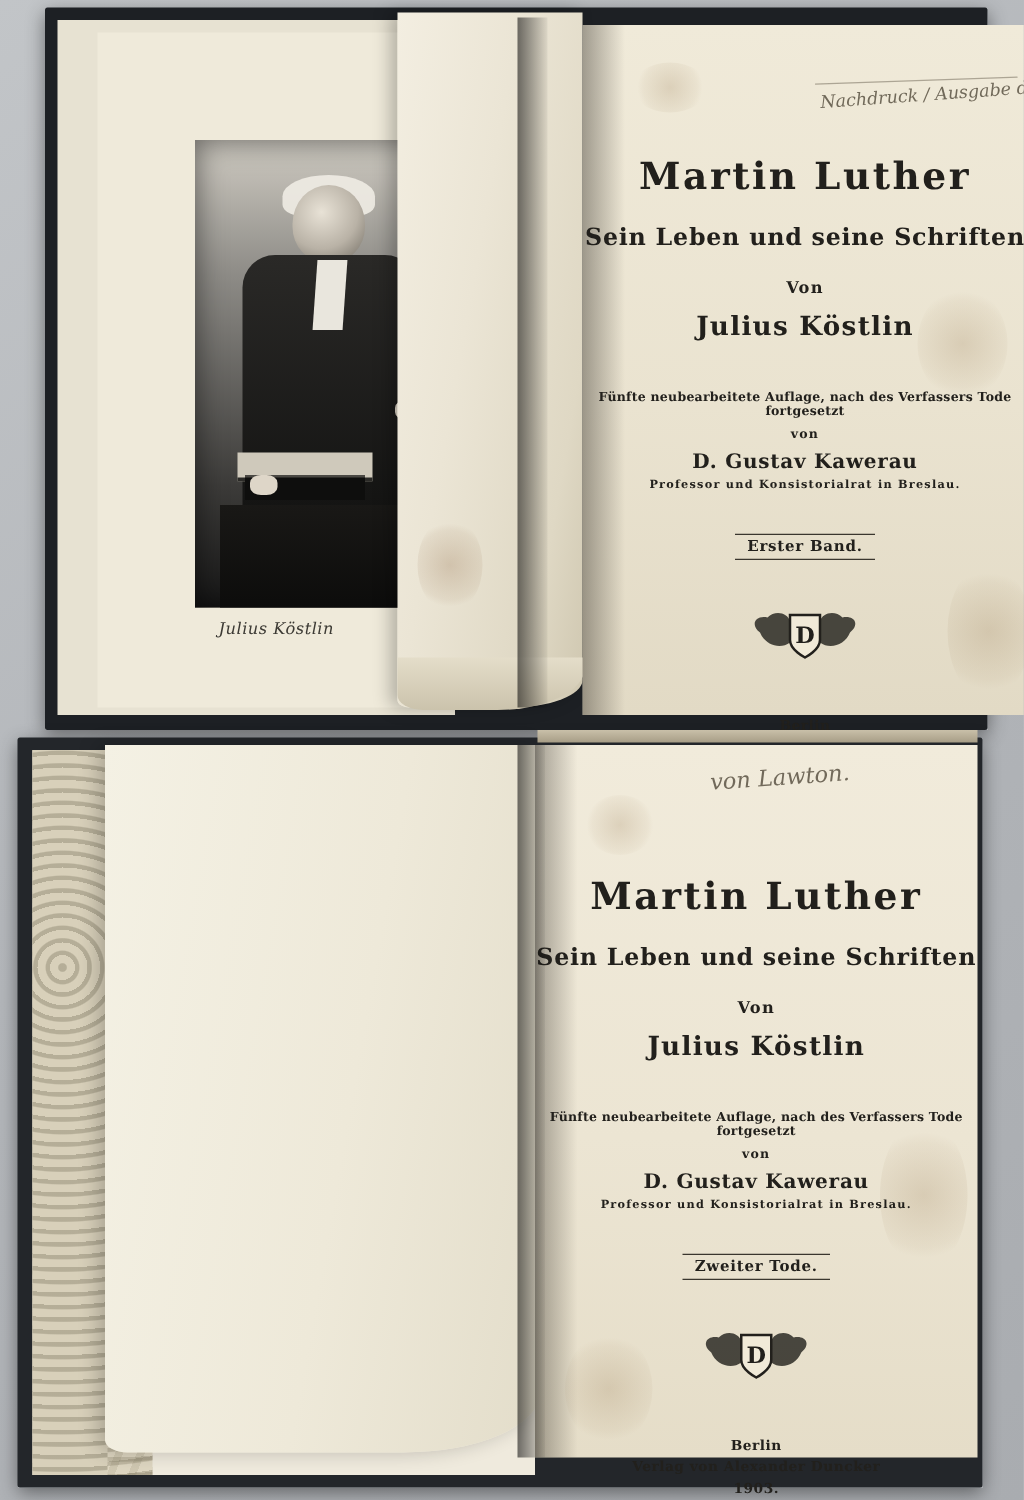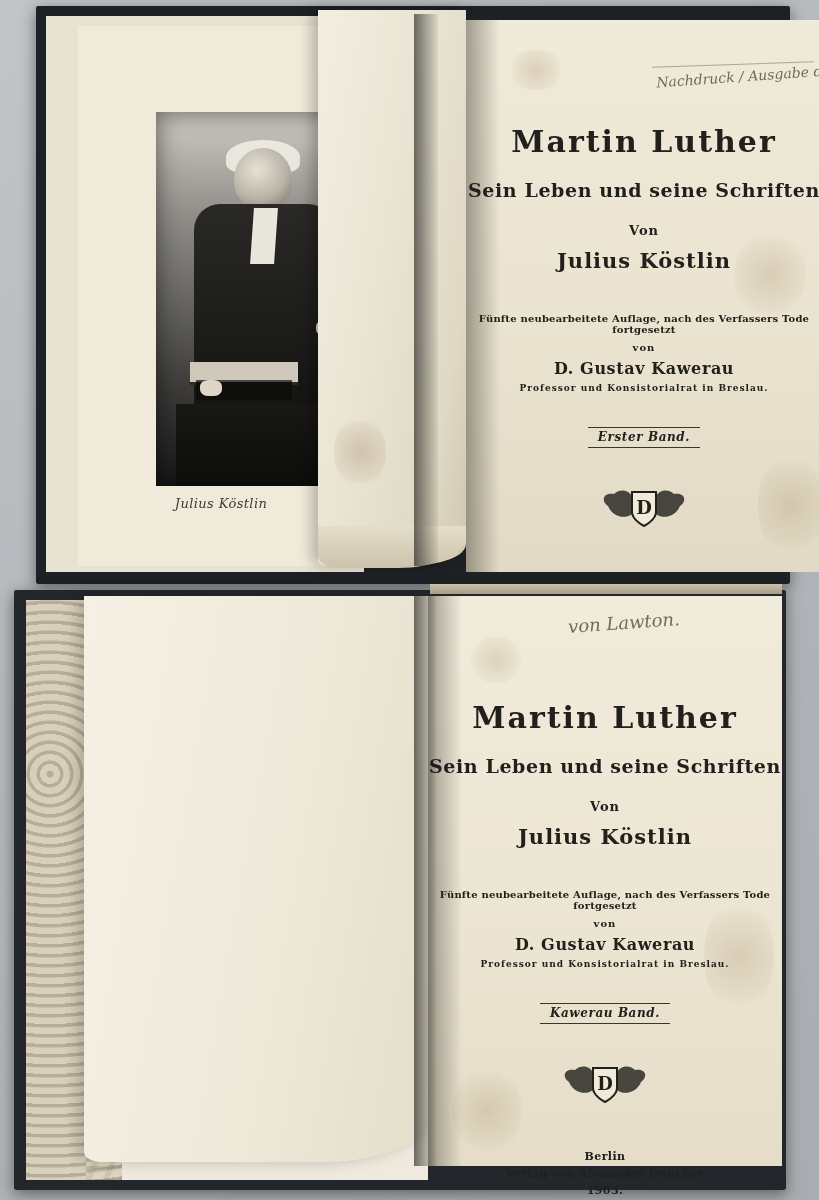--- a/index.html
+++ b/index.html
@@ -262,21 +262,20 @@
   .tp-volume-wrap {
     margin-top: 34px;
   }
   .tp-volume {
     display: inline-block;
     font-size: 12px;
     padding: 2px 10px 3px 10px;
     border-top: 1px solid #3a362e;
     border-bottom: 1px solid #3a362e;
     letter-spacing: 0.6px;
-    font-style: italic;
   }
   .tp-mark {
     margin-top: 36px;
     display: flex;
     justify-content: center;
   }
   .tp-imprint {
     font-size: 11px;
     line-height: 1.55;
     margin-top: 42px;
@@ -401,21 +400,21 @@
     <div class="tp-inner">
       <div class="fraktur tp-title">Martin Luther</div>
       <div class="fraktur tp-subtitle">Sein Leben und seine Schriften</div>
       <div class="fraktur tp-von">Von</div>
       <div class="fraktur tp-author">Julius Köstlin</div>
       <div class="fraktur tp-edition">Fünfte neubearbeitete Auflage, nach des Verfassers Tode fortgesetzt</div>
       <div class="fraktur tp-von2">von</div>
       <div class="fraktur tp-editor">D. Gustav Kawerau</div>
       <div class="fraktur tp-editor-role">Professor und Konsistorialrat in Breslau.</div>
       <div class="tp-volume-wrap">
-        <span class="fraktur tp-volume">Kawerau Band.</span>
+        <span class="fraktur tp-volume">Zweiter Tode.</span>
       </div>
       <div class="tp-mark">
         <div class="device">
           <svg viewBox="0 0 92 46" width="92" height="46" aria-hidden="true">
             <path d="M10 22 C2 16, 6 8, 16 10 C22 4, 32 6, 34 13 L34 30 C26 36, 14 32, 10 22 Z" fill="#2c2a25" opacity="0.85"></path>
             <path d="M82 22 C90 16, 86 8, 76 10 C70 4, 60 6, 58 13 L58 30 C66 36, 78 32, 82 22 Z" fill="#2c2a25" opacity="0.85"></path>
             <path d="M34 8 L58 8 L58 28 C58 36, 46 42, 46 42 C46 42, 34 36, 34 28 Z" fill="#f1ead8" stroke="#22201c" stroke-width="2"></path>
             <text x="46" y="30" font-family="DejaVu Serif, serif" font-size="18" font-weight="bold" fill="#22201c" text-anchor="middle">D</text>
           </svg>
         </div>

